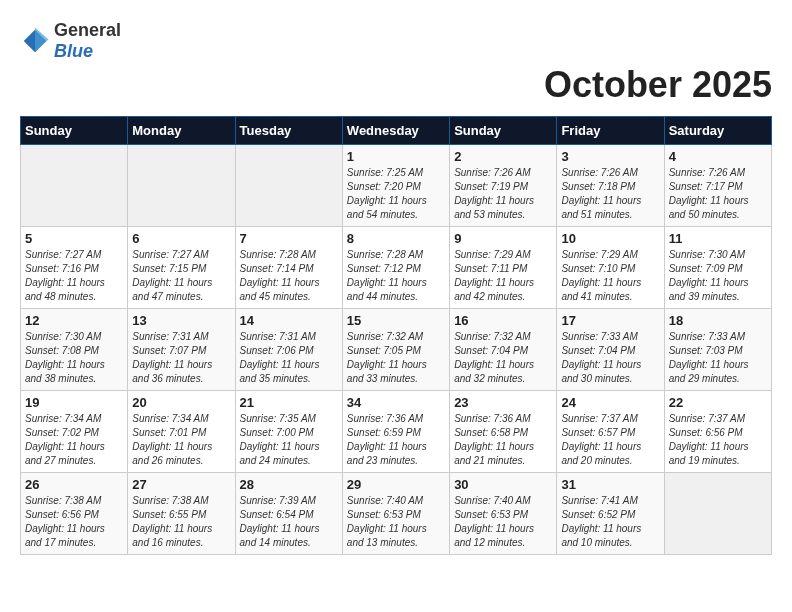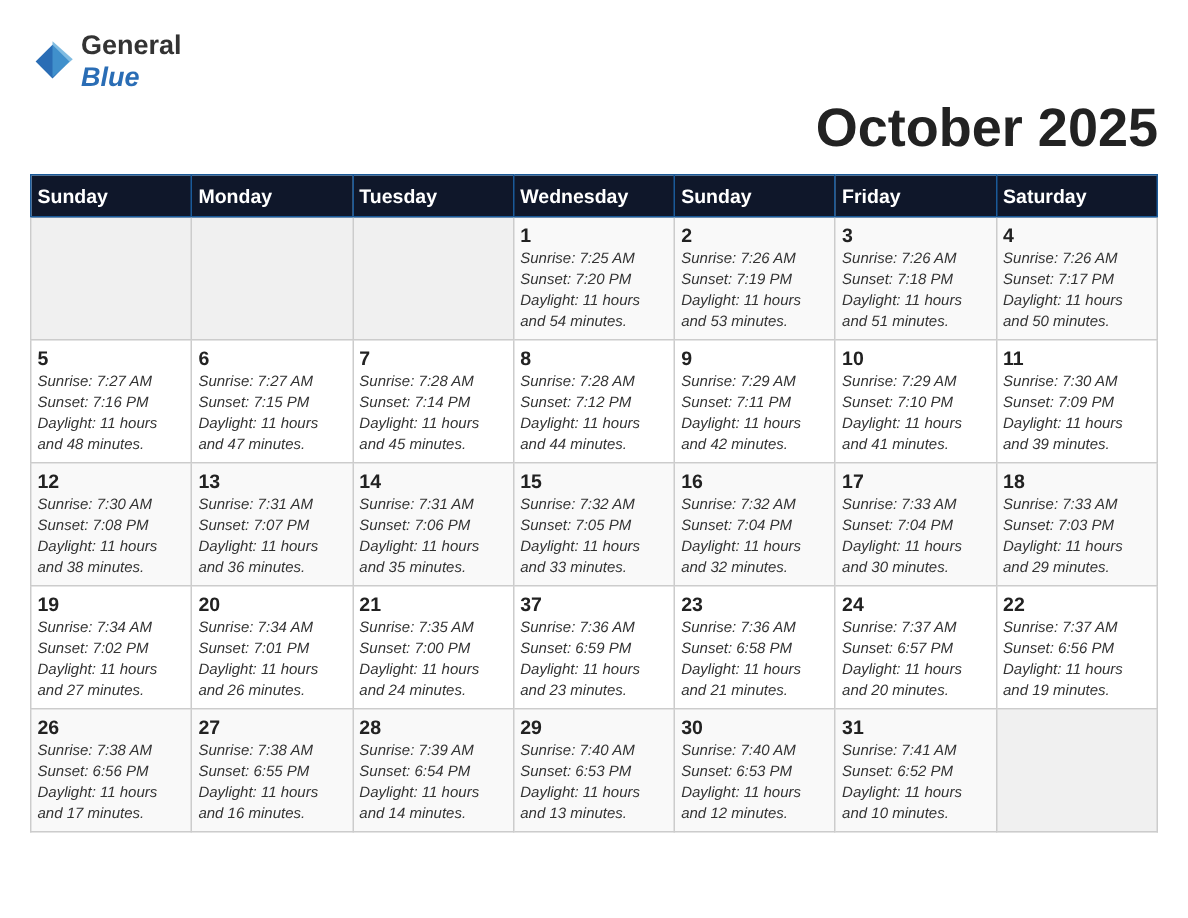--- a/index.html
+++ b/index.html
@@ -207,21 +207,21 @@
         </td>
         <td>
           <div class="day-num">20</div>
           <div class="day-info">Sunrise: 7:34 AM<br>Sunset: 7:01 PM<br>Daylight: 11 hours and 26 minutes.</div>
         </td>
         <td>
           <div class="day-num">21</div>
           <div class="day-info">Sunrise: 7:35 AM<br>Sunset: 7:00 PM<br>Daylight: 11 hours and 24 minutes.</div>
         </td>
         <td>
-          <div class="day-num">37</div>
+          <div class="day-num">34</div>
           <div class="day-info">Sunrise: 7:36 AM<br>Sunset: 6:59 PM<br>Daylight: 11 hours and 23 minutes.</div>
         </td>
         <td>
           <div class="day-num">23</div>
           <div class="day-info">Sunrise: 7:36 AM<br>Sunset: 6:58 PM<br>Daylight: 11 hours and 21 minutes.</div>
         </td>
         <td>
           <div class="day-num">24</div>
           <div class="day-info">Sunrise: 7:37 AM<br>Sunset: 6:57 PM<br>Daylight: 11 hours and 20 minutes.</div>
         </td>

